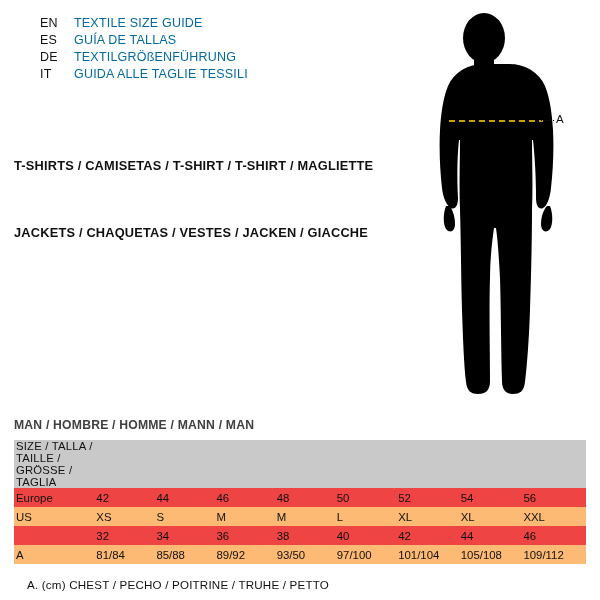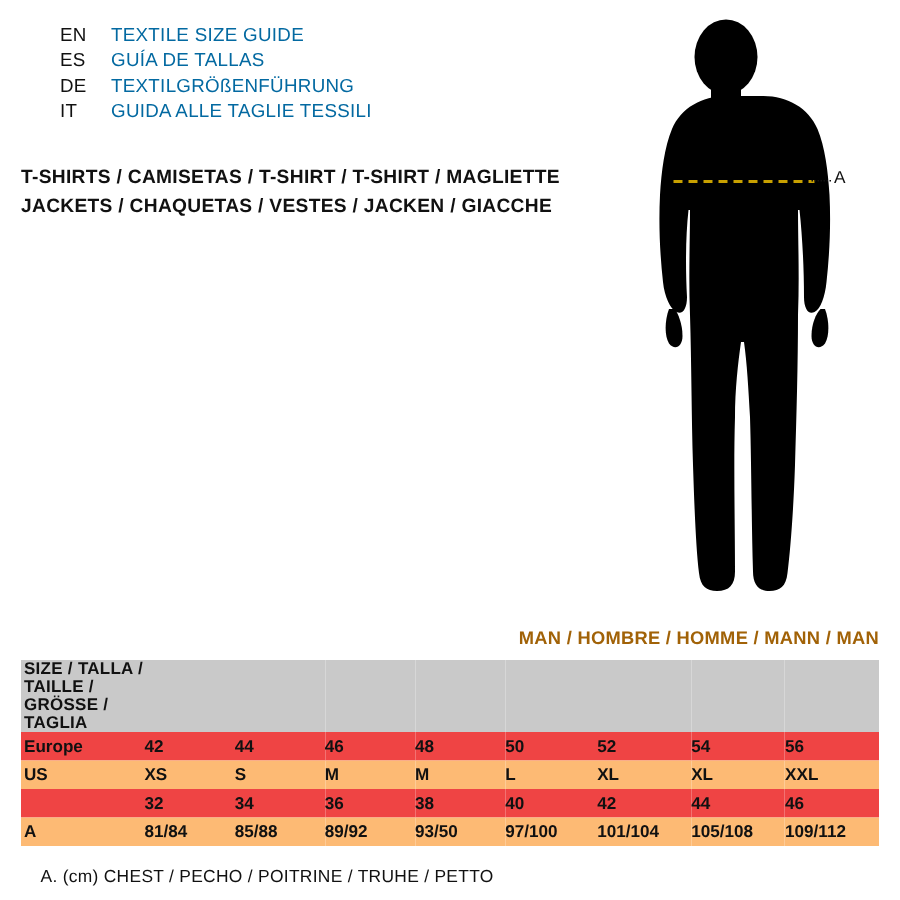--- a/index.html
+++ b/index.html
@@ -46,20 +46,21 @@
     top: 110px;
     left: 14px;
     width: 400px;
   }
   .cat-line {
     font-size: 12.8px;
     font-weight: bold;
     letter-spacing: 0.2px;
     height: 19px;
     color: #111111;
+    margin-top: 48px;
   }
 
   
   .figure-wrap {
     position: absolute;
     top: 10px;
     left: 410px;
     width: 180px;
     height: 390px;
   }
@@ -87,34 +88,33 @@
     position: absolute;
     left: 14px;
     top: 418px;
     width: 572px;
   }
   .man-title {
     font-size: 12.2px;
     font-weight: bold;
     letter-spacing: 0.2px;
     margin-bottom: 8px;
-    color: #a16207;
-    text-align: right;
+    color: #404040;
   }
   table {
     border-collapse: collapse;
     width: 572px;
     font-size: 11.4px;
     color: #111111;
   }
   td, th {
     padding: 0;
     height: 19px;
     text-align: left;
-    font-weight: bold;
+    font-weight: normal;
     vertical-align: middle;
   }
   .row-head td {
     background: #c9c9c9;
     font-size: 11.3px;
     letter-spacing: 0.2px;
   }
   .row-grey td {
     background: #ef4444;
   }

